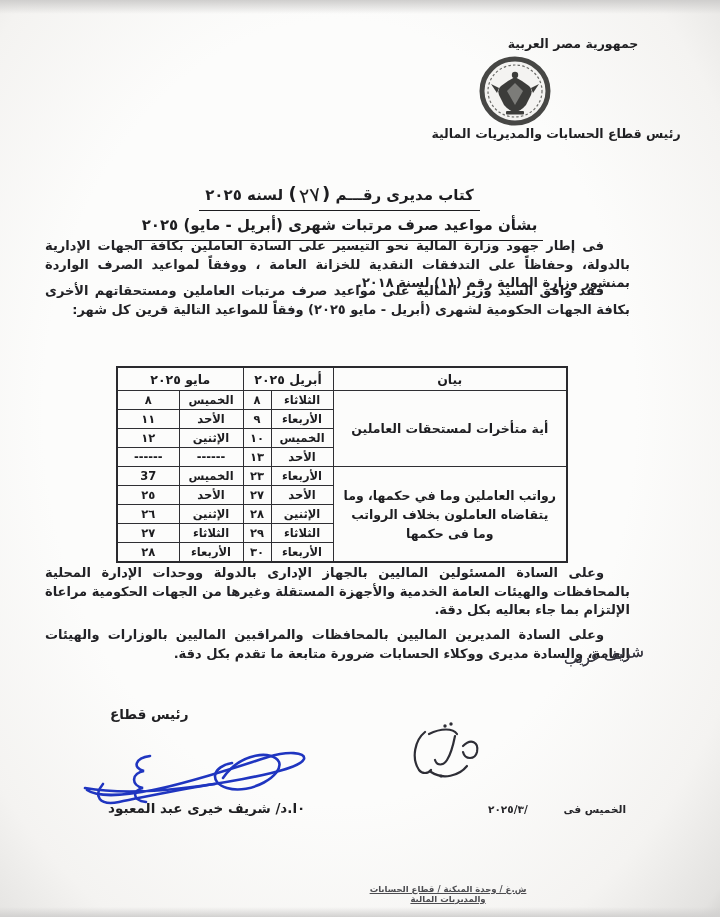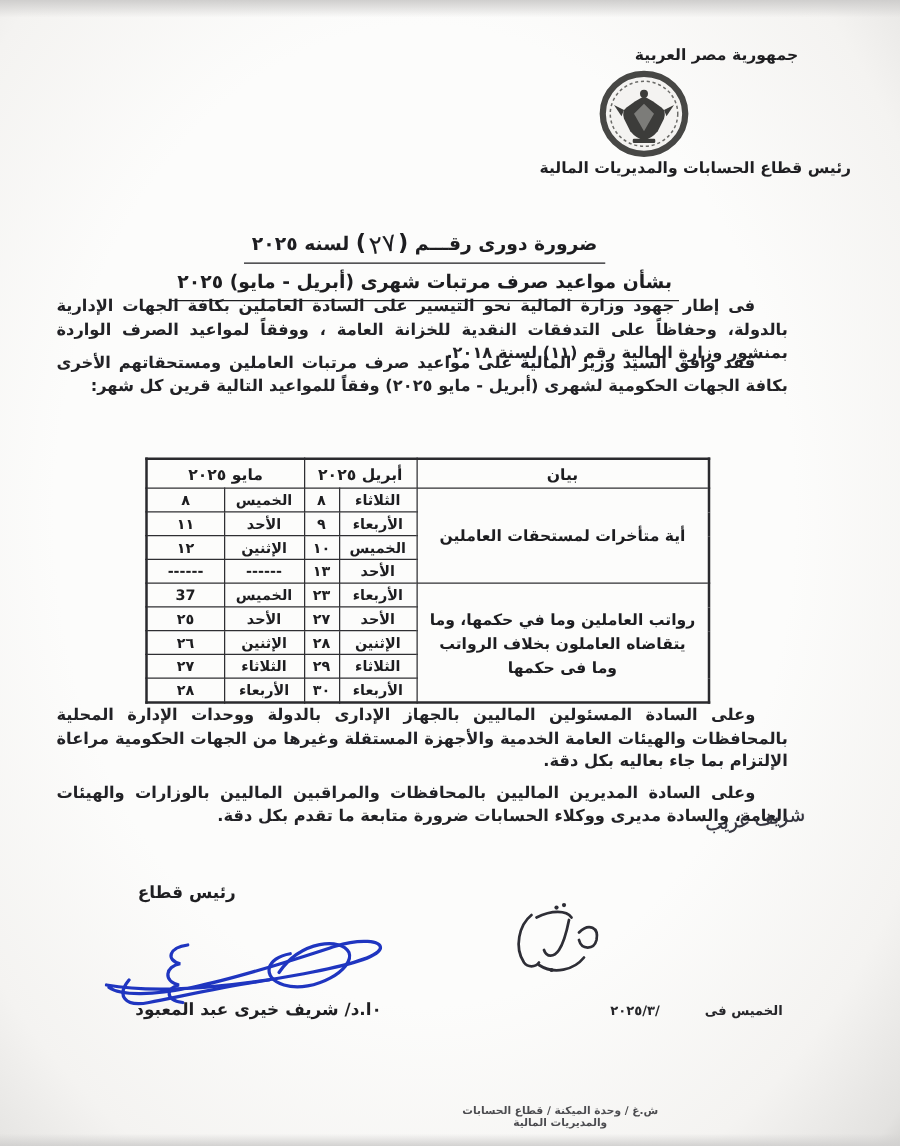--- a/index.html
+++ b/index.html
@@ -61,21 +61,21 @@
            transform:rotate(-6deg);letter-spacing:1px;text-shadow:0 0 .6px #55555f;}
   .sig-titles{top:704px;right:330px;width:280px;text-align:left;font-size:13.5px;line-height:21px;}
   .blue-sig{left:116px;top:742px;width:238px;height:68px;}
   .sig-name{top:800px;right:350px;width:262px;text-align:left;font-size:13.5px;}
   .center-mark{left:436px;top:716px;width:98px;height:84px;}
 
   .date-line{top:803px;right:94px;width:138px;display:flex;justify-content:space-between;
              font-size:10.5px;font-weight:700;color:#26262a;}
   .ltr{direction:ltr;unicode-bidi:isolate-override;}
 
-  .footer{top:884px;right:176px;width:192px;font-size:8.5px;color:#4c4c50;text-align:center;}
+  .footer{top:884px;right:176px;width:192px;font-size:8.5px;color:#4c4c50;text-align:center;text-decoration:underline;}
 </style>
 </head>
 <body>
 
 <div class="photo">
 
   <div class="abs country ink b">جمهورية مصر العربية</div>
 
   <svg class="abs seal" viewBox="0 0 76 72">
     <ellipse cx="38" cy="36" rx="33" ry="32" fill="#f4f3f1" stroke="#474745" stroke-width="5"></ellipse>
@@ -87,21 +87,21 @@
       <path d="M54 33 L62 29 L56 38 Z"></path>
       <rect x="29" y="56" width="18" height="3.4" rx="1"></rect>
     </g>
     <path d="M30 36 L38 28 L46 36 L38 50 Z" fill="#f4f3f1" opacity="0.35"></path>
   </svg>
 
   <div class="abs sector ink b">رئيس قطاع الحسابات والمديريات المالية</div>
 
   <div class="abs title-wrap">
     <div>
-      <span class="title-line"><span>ضرورة دورى  رقـــم </span><span class="big-paren">(</span><span class="hand-num">٢٧</span><span class="big-paren">)</span><span> لسنه ٢٠٢٥</span></span>
+      <span class="title-line"><span>كتاب مديرى  رقـــم </span><span class="big-paren">(</span><span class="hand-num">٢٧</span><span class="big-paren">)</span><span> لسنه ٢٠٢٥</span></span>
     </div>
     <div>
       <span class="title-line">بشأن مواعيد صرف مرتبات شهرى (أبريل - مايو) ٢٠٢٥</span>
     </div>
   </div>
 
   <div class="abs para p1">فى إطار جهود وزارة المالية نحو التيسير على السادة العاملين بكافة الجهات الإدارية بالدولة، وحفاظاً على التدفقات النقدية للخزانة العامة ، ووفقاً لمواعيد الصرف الواردة بمنشور وزارة المالية رقم (١١) لسنة ٢٠١٨.</div>
   <div class="abs para p2">فقد وافق السيد وزير المالية على مواعيد صرف مرتبات العاملين ومستحقاتهم الأخرى بكافة الجهات الحكومية لشهرى (أبريل - مايو ٢٠٢٥) وفقاً للمواعيد التالية قرين كل شهر:</div>
 
   <div class="abs tbl-wrap">

